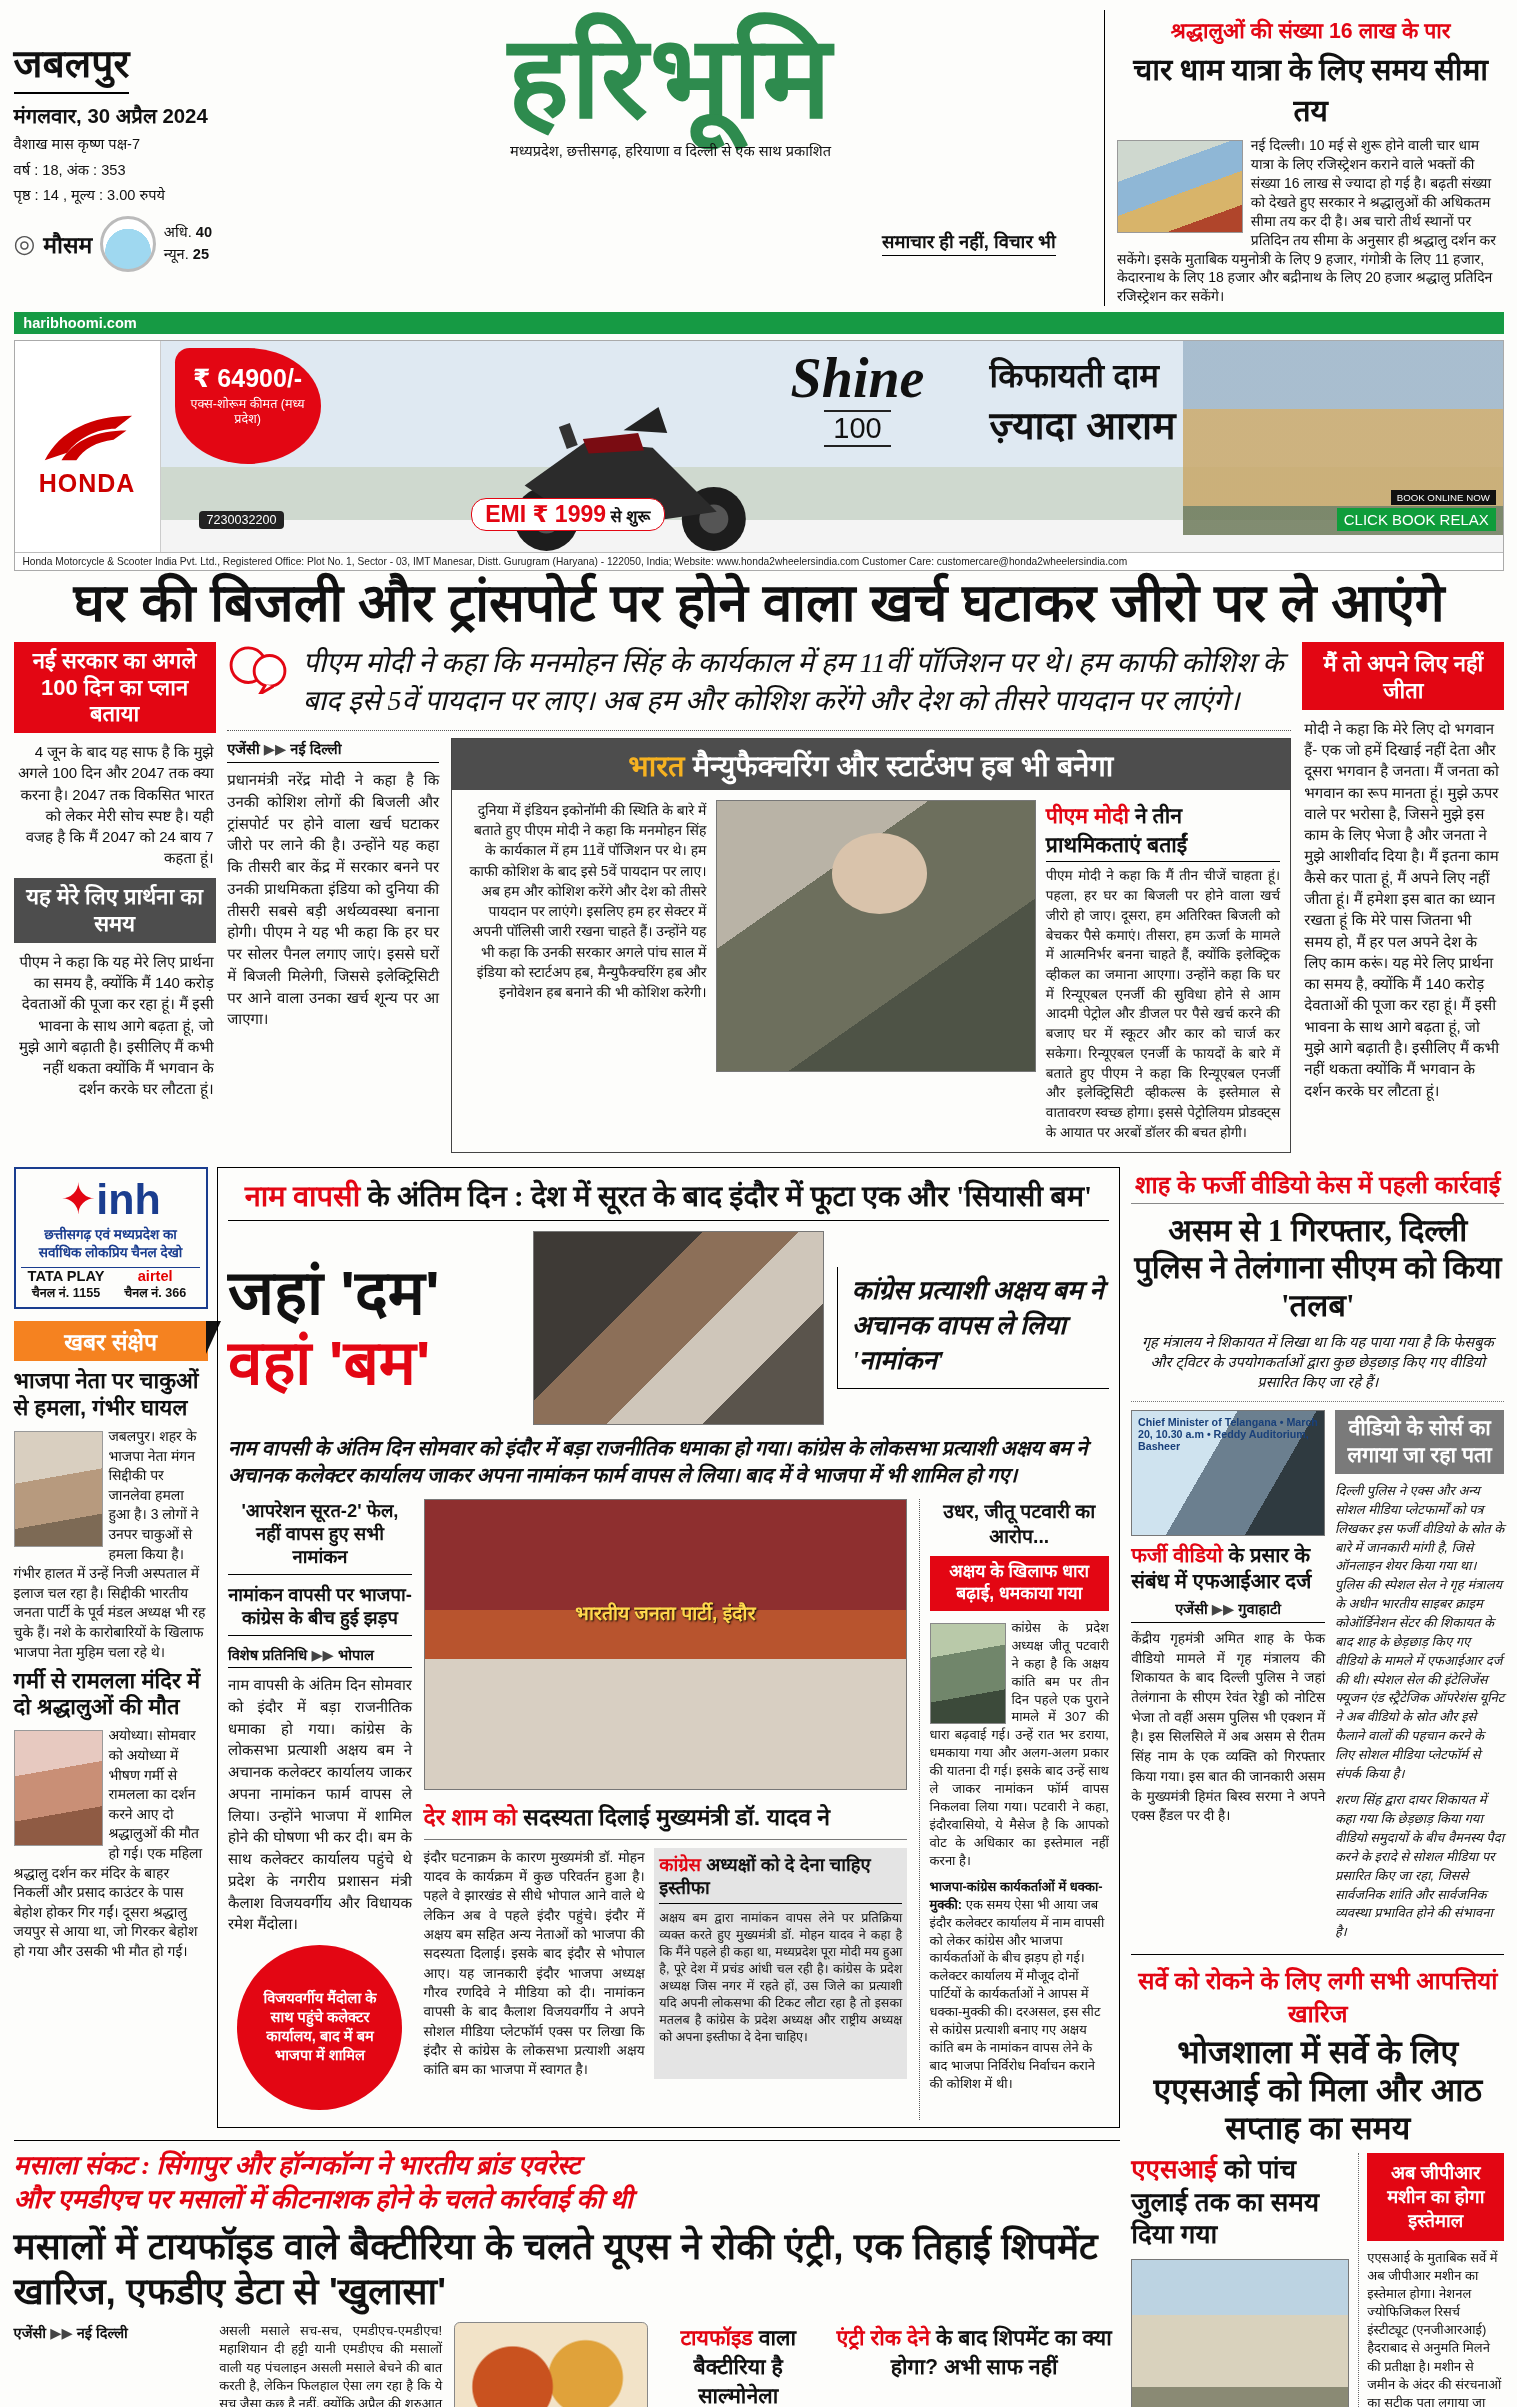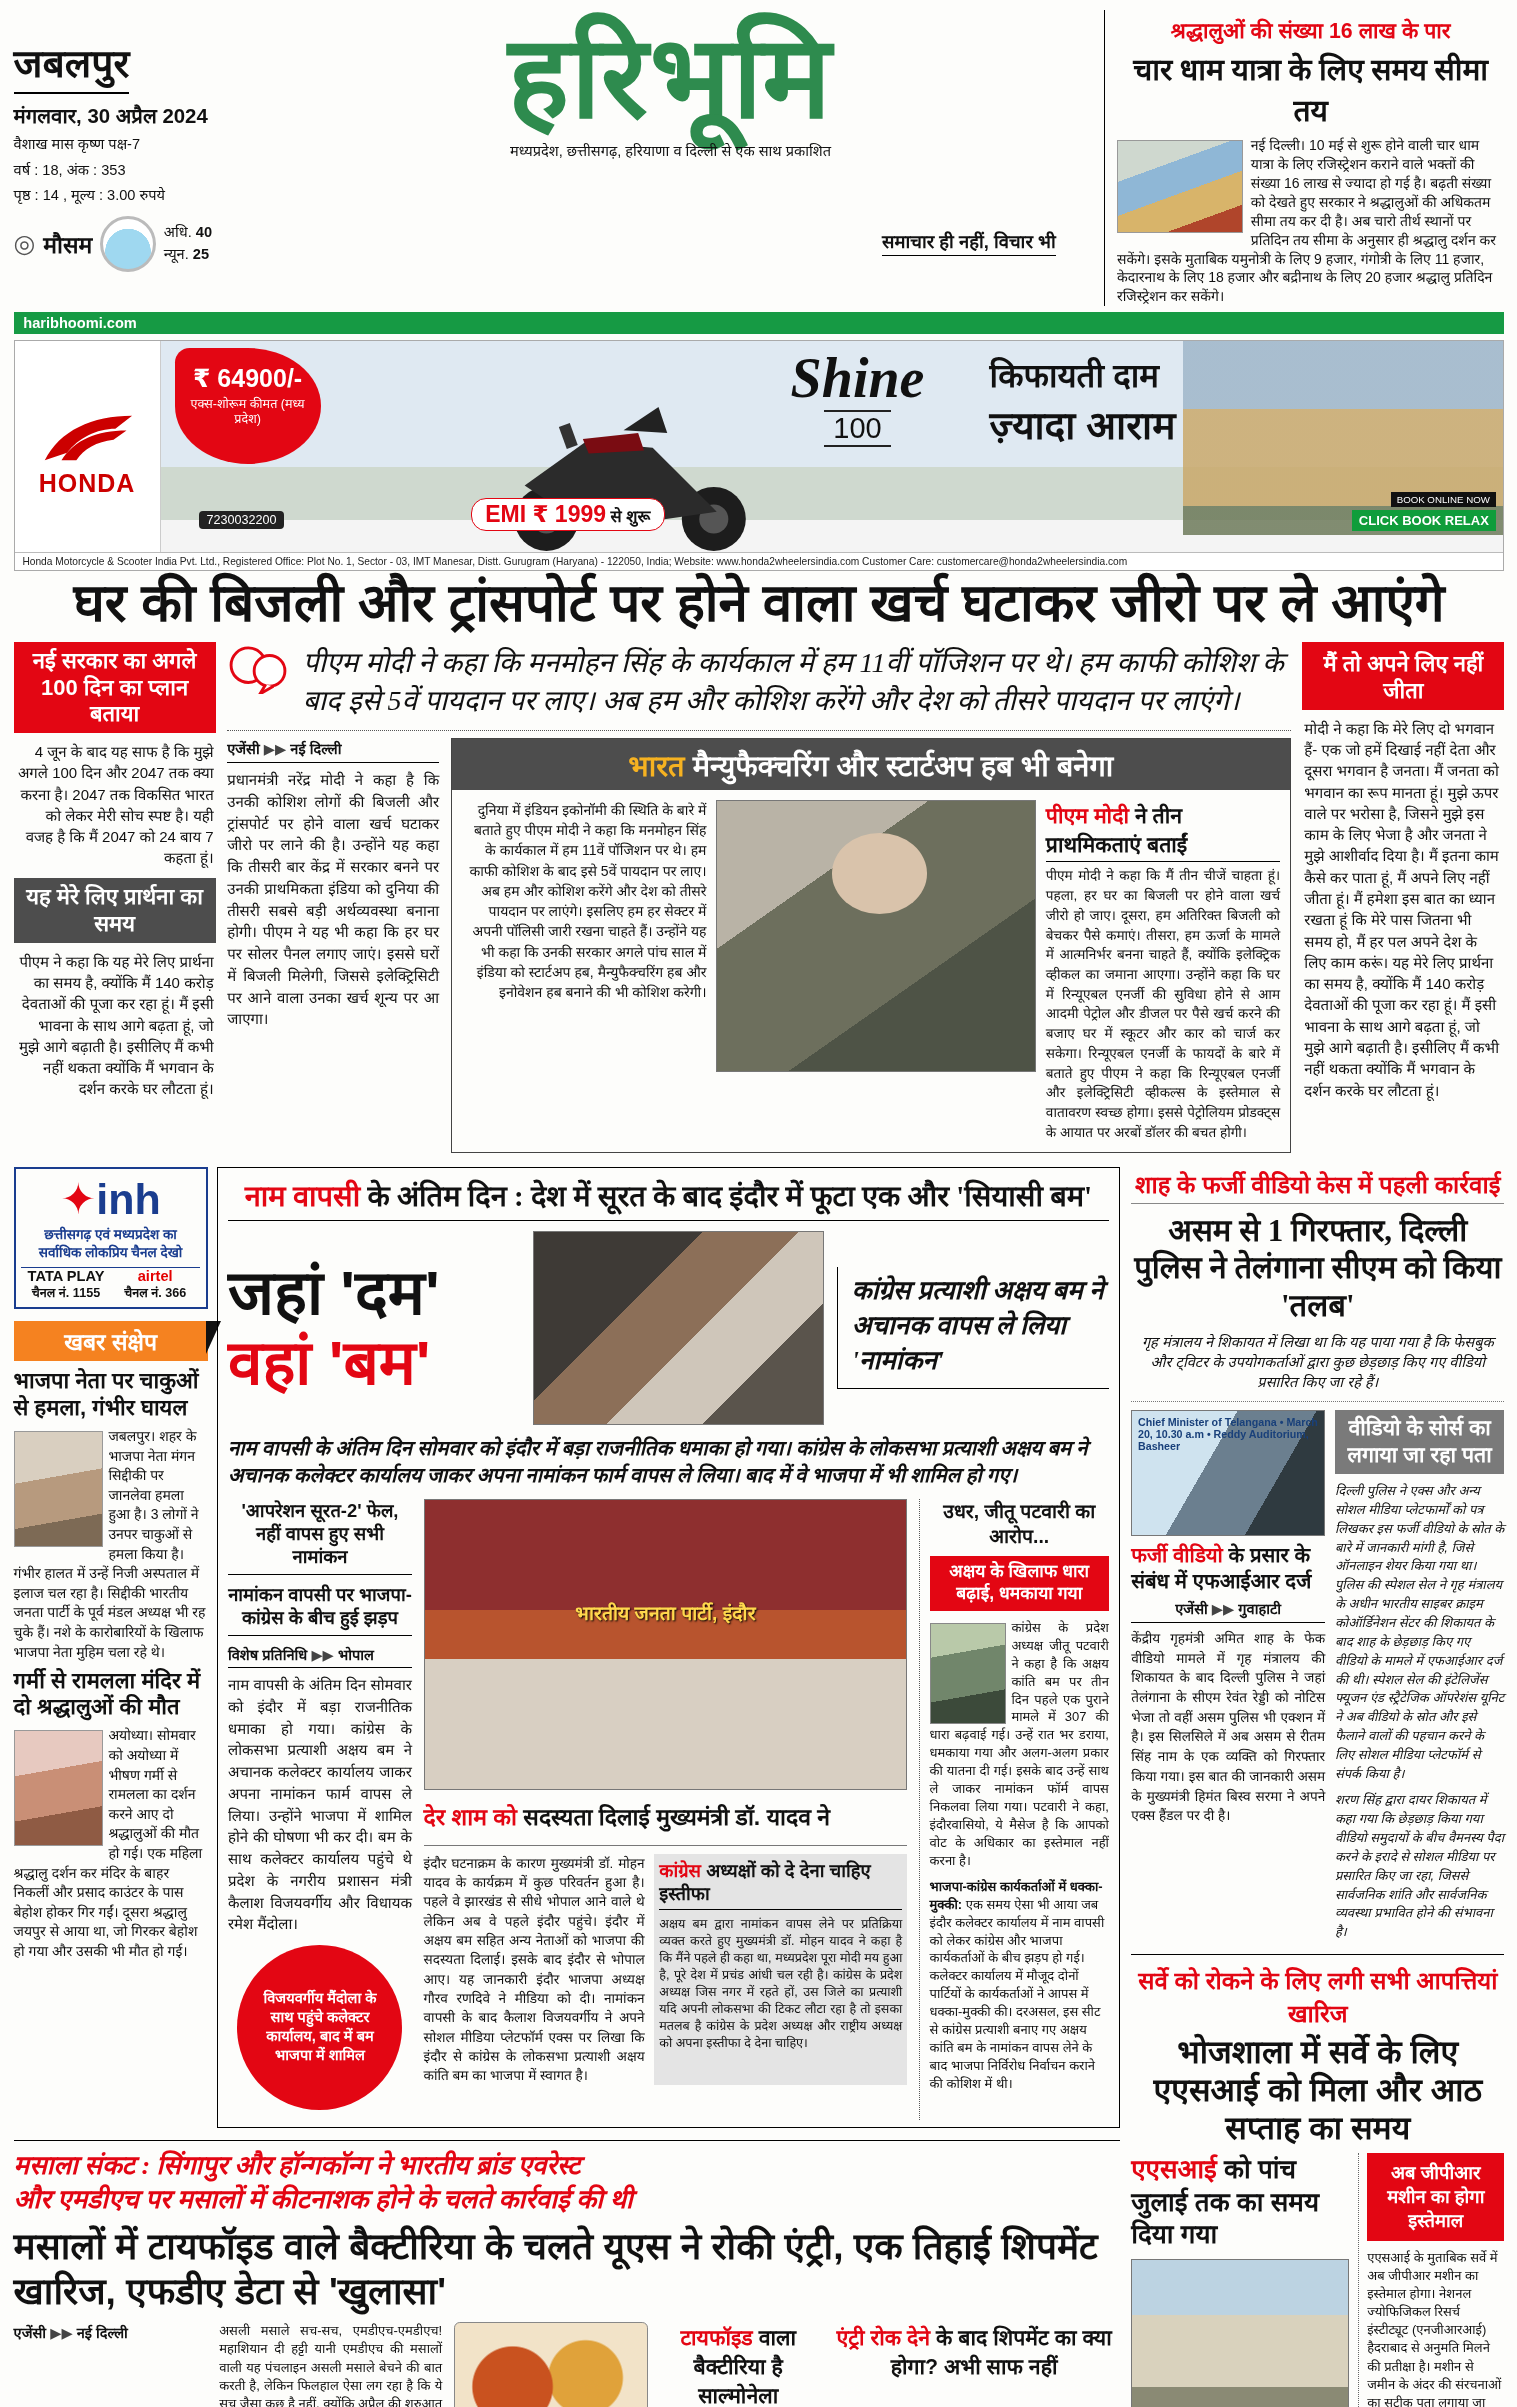--- a/index.html
+++ b/index.html
@@ -48,21 +48,21 @@
   .ad-slogan{position:absolute;left:975px;top:11.6px;font-weight:bold;text-align:left}
   .ad-slogan .s1{font-size:33px}
   .ad-slogan .s2{font-size:39px}
   .ad-temple{position:absolute;right:0;top:0;width:320px;height:194px;
      background:linear-gradient(180deg,#9fb6c9 0 35%,#caa96b 35% 85%,#6d7a5a 85%);opacity:.85}
   .ad-emi{position:absolute;left:456px;bottom:39px;background:#fff;border:1.9px solid var(--red);border-radius:15px;padding:1.9px 13.6px;font-size:23px;font-weight:bold;color:var(--red)}
   .ad-emi small{color:#111;font-size:16.5px}
   .ad-phone{position:absolute;left:184px;bottom:41px;background:#222;color:#fff;font-size:12.6px;padding:1.9px 7.8px;border-radius:3.9px}
   .ad-cta{position:absolute;right:7.8px;bottom:39px;display:flex;flex-direction:column;gap:2.9px;align-items:flex-end}
   .cta-book{background:#111;color:#fff;font-size:9.7px;padding:1.9px 5.8px}
-  .cta-click{background:#0f9d3b;color:#fff;font-size:13px;font-weight:bold;padding:2.9px 6.8px}
+  .cta-click{background:#0f9d3b;color:#fff;font-size:15px;font-weight:normal;padding:2.9px 6.8px}
   .ad-legal{position:absolute;left:0;right:0;bottom:0;background:#fff;border-top:1px solid #bbb;font-size:10.2px;padding:2.9px 7.8px;color:#222}
   
   .strap{font-size:26px;margin:13.6px 3.9px 5.8px;font-weight:bold;font-family:"Liberation Serif","DejaVu Serif",serif}
   .strap .red{color:var(--red)}
   .lead-headline{font-size:53px;font-weight:bold;text-align:center;line-height:1.1;margin:3.9px 0 9.7px}
   .lead-row{display:flex;gap:11.6px}
   .lead-left{width:202px}
   .redbox-title{background:var(--red);color:#fff;font-size:22px;font-weight:bold;text-align:center;padding:5.8px 7.8px;line-height:1.2}
   .darkbox-title{background:var(--dark);color:#fff;font-size:22px;font-weight:bold;text-align:center;padding:5.8px 7.8px;line-height:1.2}
   .boxed-body{font-size:15px;line-height:1.42;text-align:right;padding:7.8px 1.9px 9.7px}
@@ -121,21 +121,21 @@
   .mb-intro{font-size:20.4px;font-style:italic;font-weight:bold;line-height:1.35;margin:9.7px 0;font-family:"Liberation Serif","DejaVu Serif",serif}
   .mb-cols{display:flex;gap:11.6px}
   .mb-c1{width:184px}
   .subhead{font-size:18.4px;font-weight:bold;line-height:1.25;border-bottom:1px solid #000;padding-bottom:5.8px;margin-bottom:7.8px;text-align:center}
   .redcircle{width:165px;height:165px;border-radius:50%;background:var(--red);color:#fff;font-size:14.6px;font-weight:bold;display:flex;align-items:center;text-align:center;padding:13.6px;line-height:1.3;margin:9.7px auto}
   .mb-c2{flex:1}
   .stage-photo{width:100%;height:291px;border:1px solid #777;position:relative;
      background:linear-gradient(180deg,#8e2f2f 0 38%,#b8542e 38% 55%,#d8cfc2 55%)}
   .stage-banner{position:absolute;top:34%;left:6%;right:6%;color:#ffd84d;font-size:19.4px;font-weight:bold;text-align:center;text-shadow:1px 1px 1.9px #000}
   .dsk{margin-top:9.7px}
-  .dsk-title{font-size:23px;font-weight:bold;border-bottom:1px solid #777;padding-bottom:13px}
+  .dsk-title{font-size:23px;font-weight:bold;border-bottom:1px solid #777;padding-bottom:7px}
   .dsk-title .red{color:var(--red)}
   .dsk-row{display:flex;gap:9.7px;margin-top:7.8px}
   .dsk-body{flex:1;font-size:13.6px;line-height:1.42;text-align:justify}
   .graybox{width:253px;background:var(--graybox);padding:5px}
   .graybox h4{font-size:18.4px;line-height:1.25;border-bottom:1.9px solid #000;padding-bottom:3.9px;margin-bottom:5.8px}
   .graybox h4 .red{color:var(--red)}
   .graybox p{font-size:12.6px;line-height:1.35;text-align:justify}
   .mb-c3{width:190px;border-left:1px dotted #555;padding-left:9.7px}
   .jitu-label{font-size:19.4px;font-weight:bold;text-align:center;line-height:1.25}
   .jitu-box{background:var(--red);color:#fff;font-size:17.5px;font-weight:bold;text-align:center;padding:5.8px;margin:7.8px 0;line-height:1.25}

